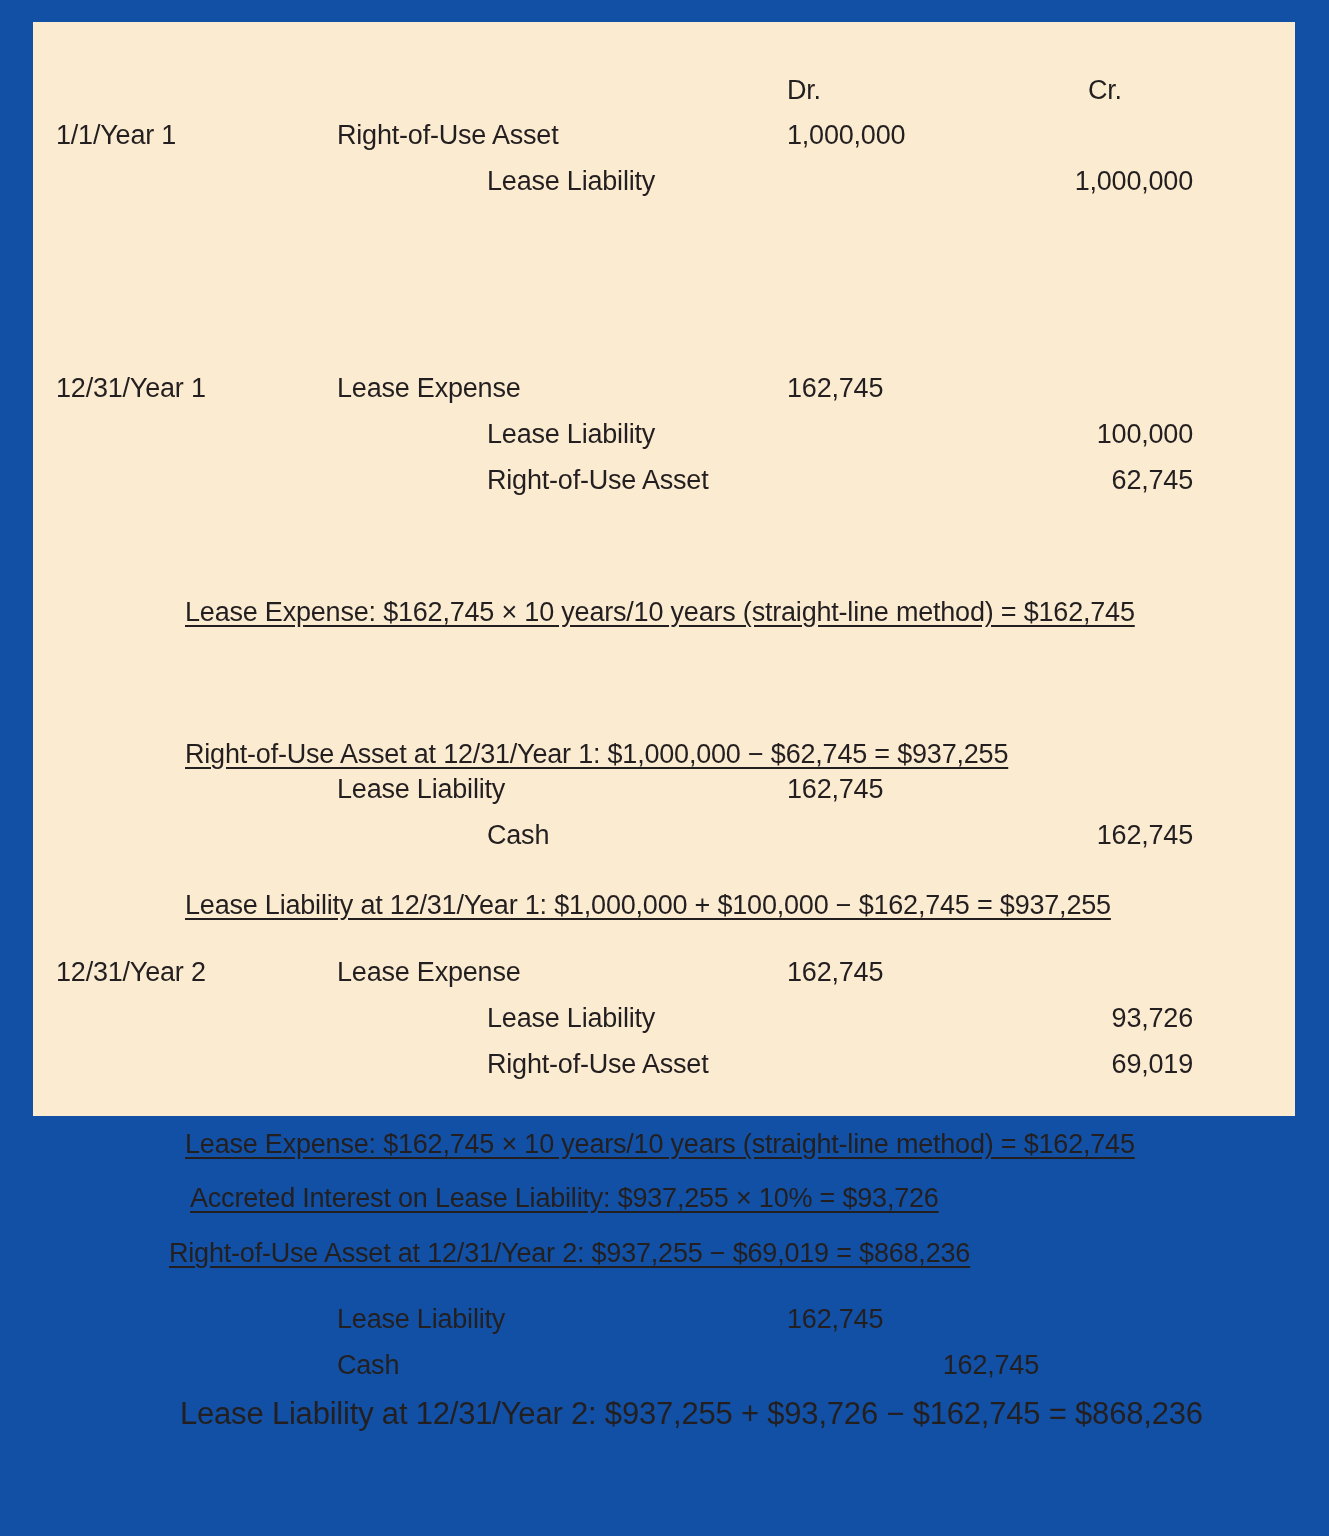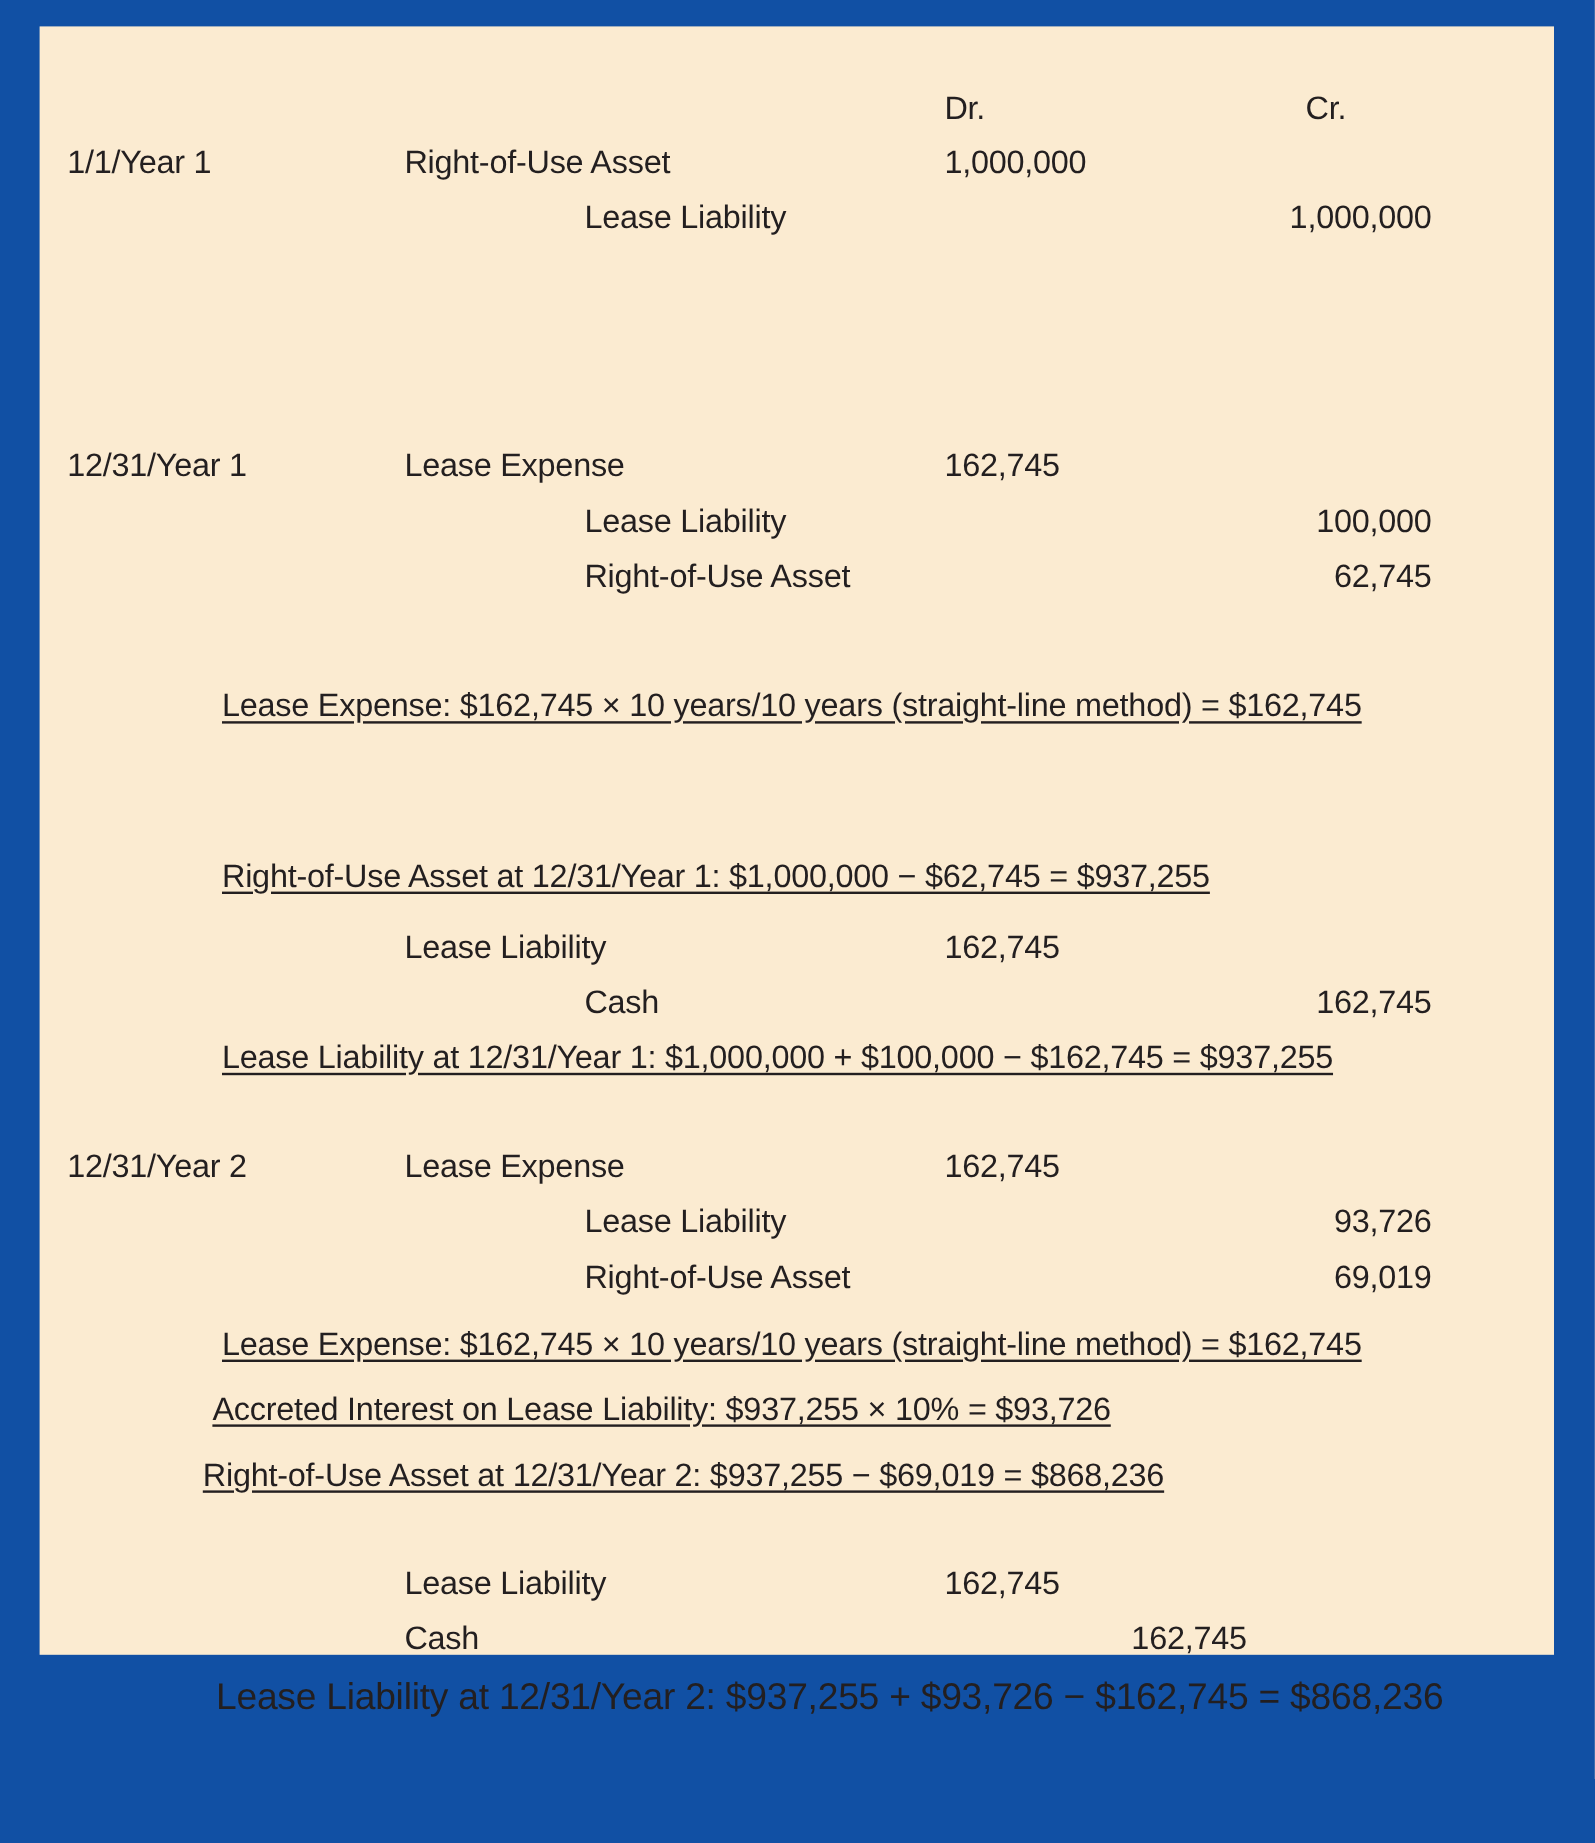--- a/index.html
+++ b/index.html
@@ -11,21 +11,21 @@
     height: 1536px;
     background: #1150A4;
     font-family: "Liberation Sans", sans-serif;
     overflow: hidden;
   }
   #panel {
     position: absolute;
     left: 33px;
     top: 22px;
     width: 1262px;
-    height: 1357px;
+    height: 1094px;
     background: #FBEBD1;
     color: #231F20;
   }
   .row {
     position: absolute;
     white-space: nowrap;
     font-size: 27px;
     line-height: 1;
     letter-spacing: -0.2px;
   }
@@ -38,20 +38,21 @@
   .cr     { width: 320px; text-align: right; left: 840px; }
   .cr-mid { width: 320px; text-align: right; left: 686px; }
   .note {
     position: absolute;
     white-space: nowrap;
     font-size: 27px;
     line-height: 1.02;
     letter-spacing: -0.2px;
     text-decoration: underline;
     text-underline-offset: 4px;
+    margin-top: 24px;
   }
   .note-wrap {
     position: absolute;
     font-size: 27px;
     line-height: 1.72;
     letter-spacing: -0.2px;
     text-decoration: underline;
     text-underline-offset: 4px;
     left: 23px;
     width: 1192px;
@@ -99,21 +100,21 @@
 
   <div class="row date" style="top:937px">12/31/Year 2</div>
   <div class="row acct" style="top:937px">Lease Expense</div>
   <div class="row dr" style="top:937px">162,745</div>
   <div class="row acct-i" style="top:983px">Lease Liability</div>
   <div class="row cr" style="top:983px">93,726</div>
   <div class="row acct-i" style="top:1029px">Right-of-Use Asset</div>
   <div class="row cr" style="top:1029px">69,019</div>
 
   <div class="note" style="left:152px; top:1085px">Lease Expense: $162,745 × 10 years/10 years (straight-line method) = $162,745</div>
-  <div class="note" style="left:144px; top:1139px">Accreted Interest on Lease Liability: $937,255 × 10% = $93,726</div>
+  <div class="note" style="left:157px; top:1139px">Accreted Interest on Lease Liability: $937,255 × 10% = $93,726</div>
   <div class="note" style="left:136px; top:1194px">Right-of-Use Asset at 12/31/Year 2: $937,255 − $69,019 = $868,236</div>
 
   <div class="row acct" style="top:1284px">Lease Liability</div>
   <div class="row dr" style="top:1284px">162,745</div>
   <div class="row acct" style="top:1330px">Cash</div>
   <div class="row cr-mid" style="top:1330px">162,745</div>
   <div class="plain" style="left:147px; top:1376px">Lease Liability at 12/31/Year 2: $937,255 + $93,726 − $162,745 = $868,236</div>
 
 </div>
 

